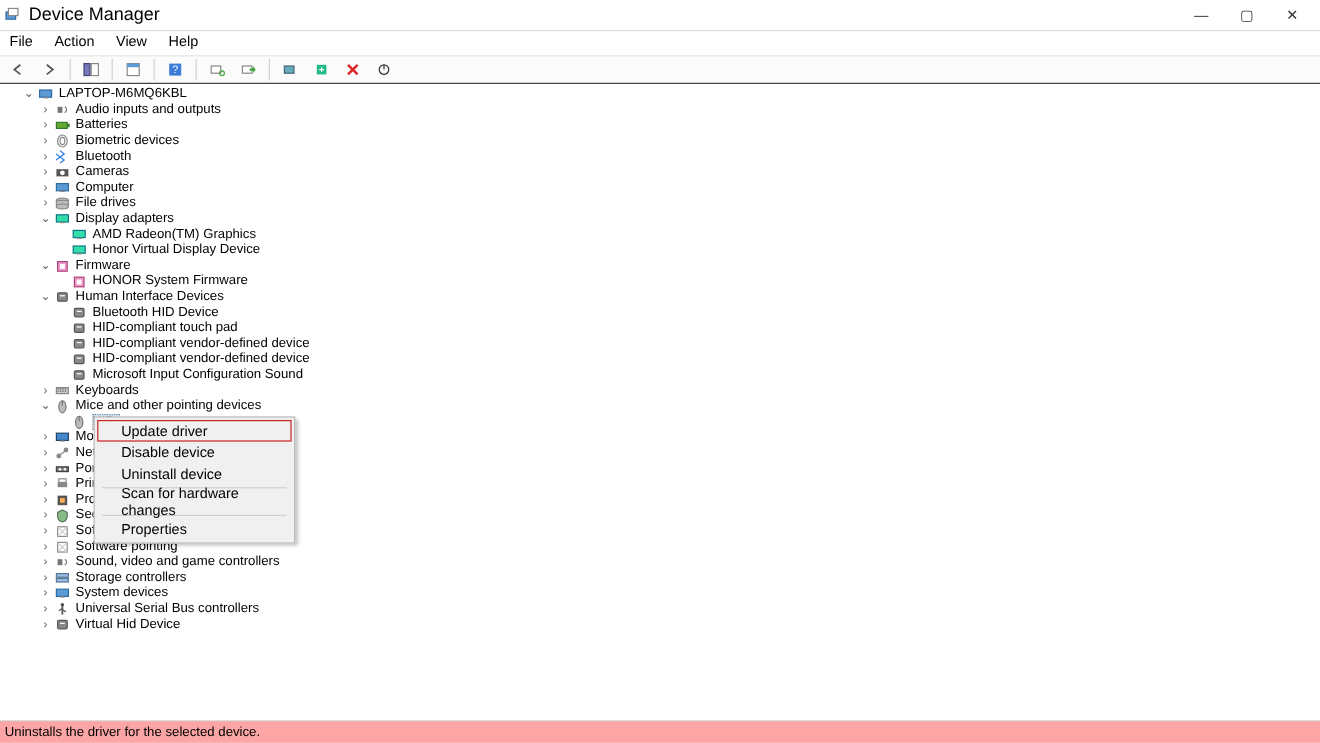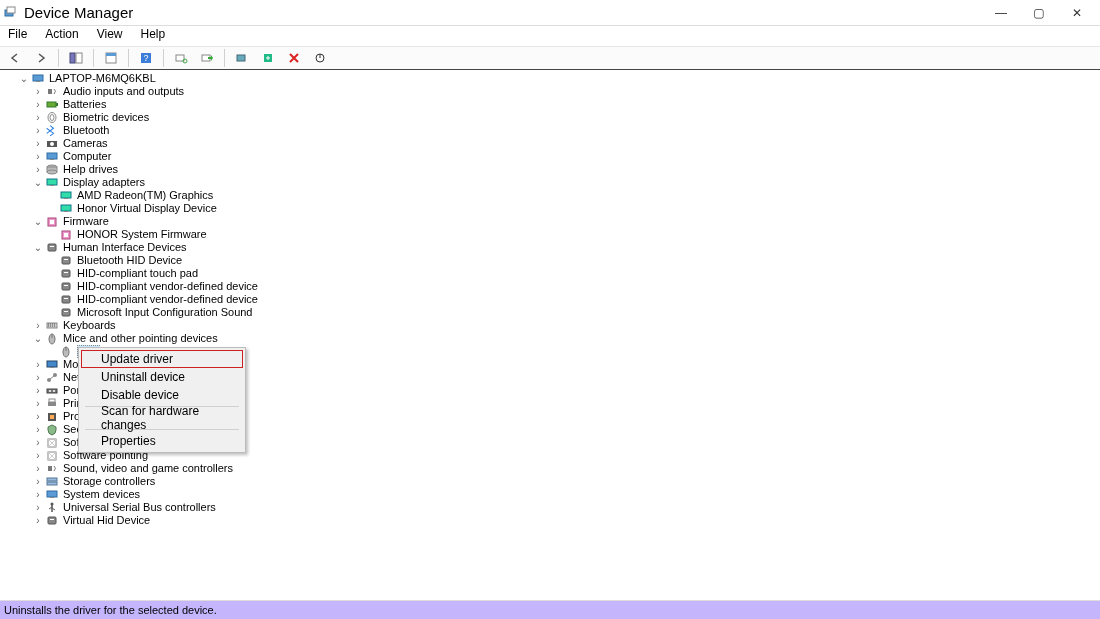--- a/index.html
+++ b/index.html
@@ -19,21 +19,21 @@
   .exp{width:12px;text-align:center;color:#666;font-size:10px}
   .devicon{width:16px;height:13px;display:inline-flex;align-items:center;justify-content:center;margin-right:3px;font-size:10px}
   .indent1{padding-left:12px}
   .indent2{padding-left:26px}
   .indent3{padding-left:40px}
   .sel{background:#cce8ff;outline:1px dotted #888;outline-offset:-1px}
   .ctx{position:absolute;top:347px;left:78px;width:162px;background:#f0f0f0;border:1px solid #bcbcbc;box-shadow:2px 2px 3px rgba(0,0,0,.25);padding:2px}
   .ctx .item{display:flex;align-items:center;height:18px;padding:0 6px 0 20px;font-size:12px;background:#f0f0f0}
   .ctx .sepc{height:1px;background:#d0d0d0;margin:2px 4px}
   .ctx .highlight{outline:1px solid #c22;outline-offset:-1px}
-  .status{position:absolute;left:0;right:0;bottom:0;height:18px;border-top:1px solid #ddd;background:#c4b5fd;padding:0 4px;line-height:18px;font-size:11px}
+  .status{position:absolute;left:0;right:0;bottom:0;height:18px;border-top:1px solid #ddd;background:#fca5a5;padding:0 4px;line-height:18px;font-size:11px}
   svg{display:block}
 </style>
 </head>
 <body>
 
 <div class="titlebar">
   <span class="icon">
     <svg width="14" height="14" viewBox="0 0 14 14">
         <rect x="1" y="4" width="8" height="6" fill="#5b9bd5" stroke="#2e6da4"></rect>
         <rect x="3" y="1" width="8" height="6" fill="#fff" stroke="#888"></rect>
@@ -196,21 +196,21 @@
       </div>
       <div class="row indent2">
         <span class="exp">›</span>
         <span class="devicon">
           <svg width="14" height="13" viewBox="0 0 14 13">
             <ellipse cx="7" cy="4" rx="5" ry="2" fill="#bbb" stroke="#888"></ellipse>
             <rect x="2" y="4" width="10" height="5" fill="#bbb" stroke="#888"></rect>
             <ellipse cx="7" cy="9" rx="5" ry="2" fill="#bbb" stroke="#888"></ellipse>
           </svg>
         </span>
-        <span>Help drives</span>
+        <span>File drives</span>
       </div>
       <div class="row indent2">
         <span class="exp">⌄</span>
         <span class="devicon">
           <svg width="14" height="13" viewBox="0 0 14 13">
             <rect x="2" y="3" width="10" height="6" fill="#3da" stroke="#178"></rect>
             <rect x="5" y="9" width="4" height="1" fill="#888"></rect>
           </svg>
         </span>
         <span>Display adapters</span>
@@ -476,21 +476,21 @@
             <rect x="5" y="5" width="4" height="1" fill="#fff"></rect>
           </svg>
         </span>
         <span>Virtual Hid Device</span>
       </div>
     </div>
 </div>
 
 <div class="ctx">
   <div class="item highlight">Update driver</div>
+  <div class="item">Disable device</div>
   <div class="item">Uninstall device</div>
-  <div class="item">Disable device</div>
   <div class="sepc"></div>
   <div class="item">Scan for hardware changes</div>
   <div class="sepc"></div>
   <div class="item" style="font-weight:normal">Properties</div>
 </div>
 
 <div class="status">Uninstalls the driver for the selected device.</div>
 
 </body></html>

